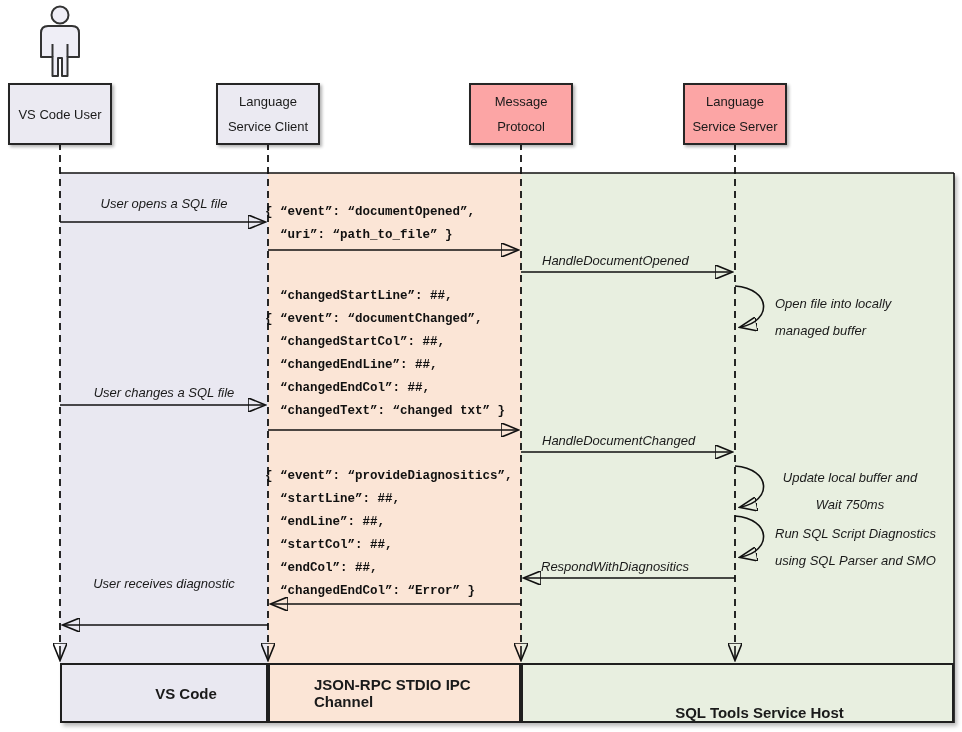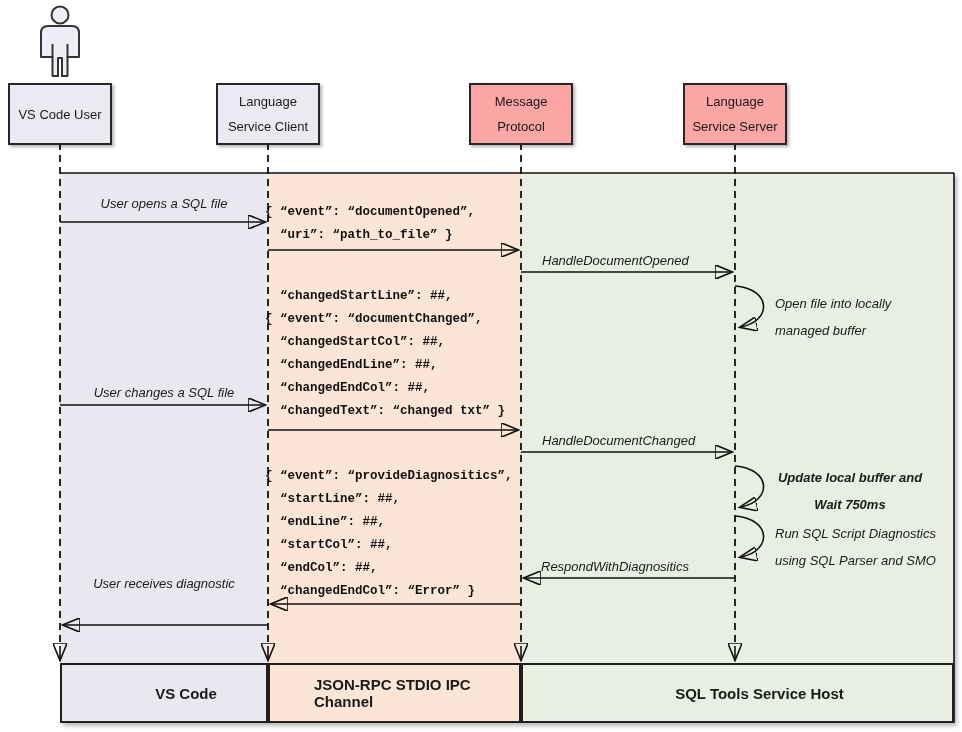--- a/index.html
+++ b/index.html
@@ -24,21 +24,21 @@
   .hb-user{left:8px;}
   .hb-client{left:216px;}
   .hb-protocol{left:469px;}
   .hb-server{left:683px;}
   
   .bbox{position:absolute;top:663px;height:60px;box-sizing:border-box;
     border:2px solid #1f1f1f;display:flex;align-items:center;justify-content:center;
     font-weight:bold;font-size:15px;padding-left:44px;}
   .bb-user{left:60px;width:208px;background:#e9e8f1;}
   .bb-channel{left:268px;width:253px;background:#fbe5d6;}
-  .bb-host{left:521px;width:433px;background:#e8efe0;}
+  .bb-host{left:521px;width:433px;background:#e8efe0;align-items:flex-end;}
   
   .overlay{position:absolute;left:0;top:0;width:962px;height:732px;pointer-events:none;}
   .overlay line,.overlay path{stroke:#111;fill:none;}
   
   .actor{position:absolute;left:36px;top:3px;}
   
   .mlabel{position:absolute;font-style:italic;font-size:13px;line-height:16px;white-space:nowrap;}
   .mlabel.ctr{text-align:center;white-space:normal;}
   .two-line{line-height:27px;}
   .loop-lbl{position:absolute;left:775px;font-style:italic;font-size:13px;line-height:27px;white-space:nowrap;}
@@ -116,21 +116,21 @@
   </div>
 
   <div class="mlabel ctr" style="left:60px;width:208px;top:196px;">User opens a SQL file</div>
   <div class="mlabel" style="left:542px;top:253px;">HandleDocumentOpened</div>
   <div class="loop-lbl" style="top:290px;">
     <div>Open file into locally</div>
     <div>managed buffer</div>
   </div>
   <div class="mlabel ctr" style="left:60px;width:208px;top:385px;">User changes a SQL file</div>
   <div class="mlabel" style="left:542px;top:433px;">HandleDocumentChanged</div>
-  <div class="loop-lbl ctr" style="top:464px;font-weight:bold;">
+  <div class="loop-lbl ctr" style="top:464px;">
     <div>Update local buffer and</div>
     <div>Wait 750ms</div>
   </div>
   <div class="loop-lbl" style="top:520px;">
     <div>Run SQL Script Diagnostics</div>
     <div>using SQL Parser and SMO</div>
   </div>
   <div class="mlabel" style="left:541px;top:559px;">RespondWithDiagnositics</div>
   <div class="mlabel ctr two-line" style="left:60px;width:208px;top:570px;">
     <div>User receives diagnostic</div>

